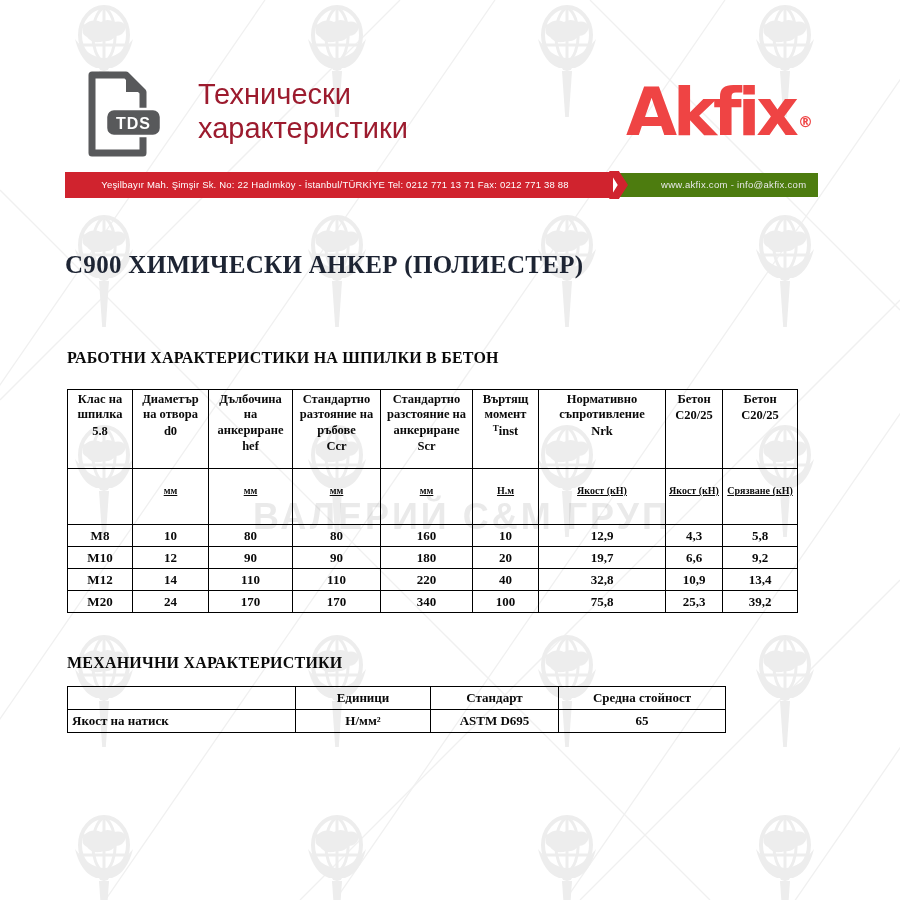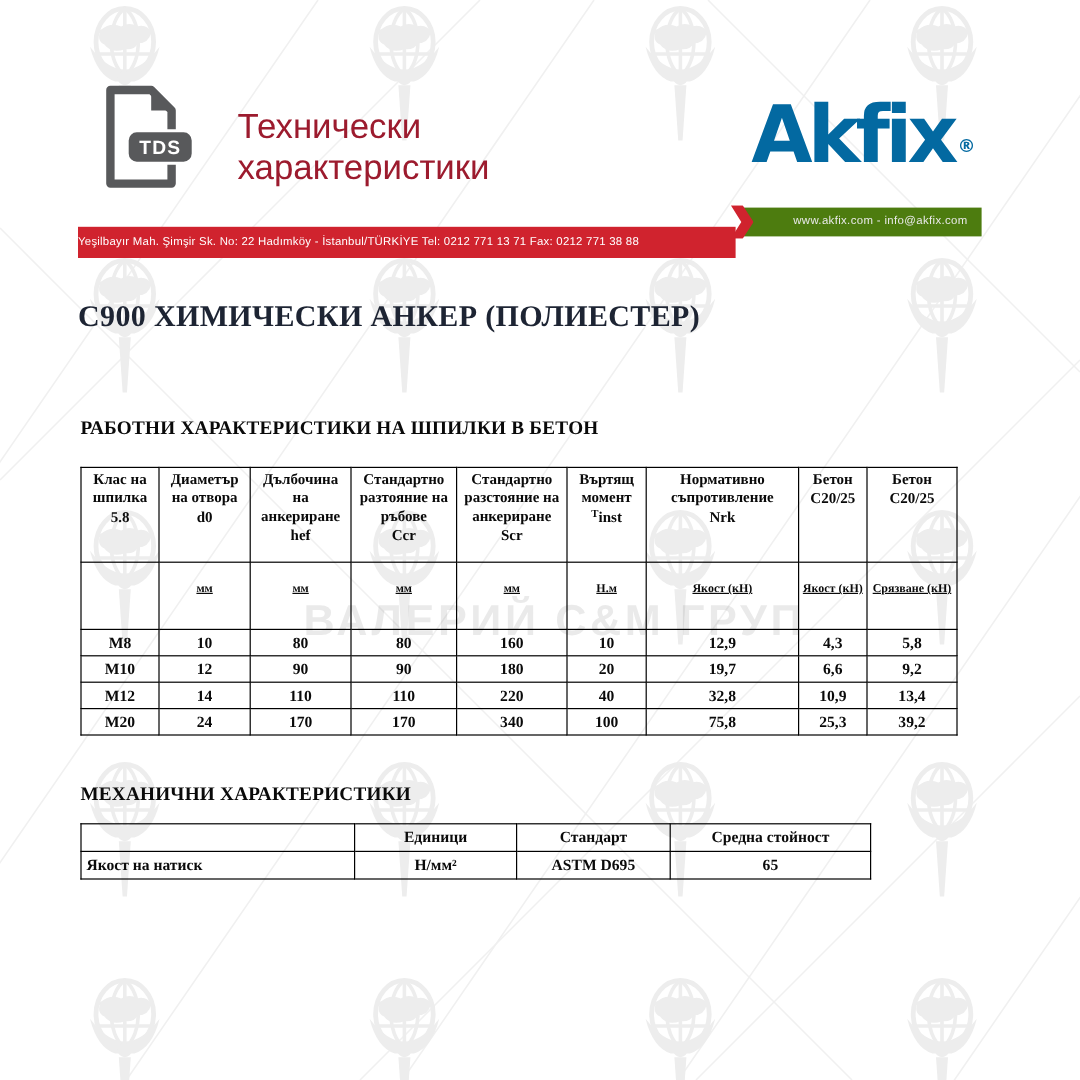--- a/index.html
+++ b/index.html
@@ -15,34 +15,33 @@
     font-family:"Liberation Sans", sans-serif;font-weight:bold;
     font-size:36px;letter-spacing:3px;color:rgba(90,90,90,0.13);white-space:nowrap;
   }
 
   
   .tds-icon{position:absolute;left:85px;top:68px;width:78px;height:92px;z-index:2;}
   .header-title{
     position:absolute;left:198px;top:78px;width:235px;z-index:2;
     font-family:"Liberation Sans", sans-serif;font-size:29px;line-height:1.16;
     color:#9c1b2e;
-    margin-top:12px;
   }
   .logo{
     position:absolute;left:626px;top:74px;z-index:2;
     font-family:"DejaVu Sans", sans-serif;font-weight:bold;font-size:66px;
-    letter-spacing:-4px;color:#0369a1;white-space:nowrap;
+    letter-spacing:-4px;color:#ef4444;white-space:nowrap;
   }
   .logo .reg{font-size:15px;letter-spacing:0;vertical-align:8px;margin-left:3px;}
 
   .banner-red{
     position:absolute;left:65px;top:172px;width:548px;height:26px;z-index:2;
     background:#d0232e;color:#ffffff;
     font-family:"Liberation Sans", sans-serif;font-size:9.5px;letter-spacing:0.2px;
-    line-height:26px;text-align:left;padding-right:8px;box-sizing:border-box;margin-top:17px;
+    line-height:26px;text-align:center;padding-right:8px;box-sizing:border-box;
   }
   .banner-gray{
     position:absolute;left:619px;top:173px;width:199px;height:24px;z-index:2;
     background:#4d7c0f;color:#e9e9e9;
     font-family:"Liberation Sans", sans-serif;font-size:9.5px;letter-spacing:0.3px;
     line-height:24px;padding-left:42px;box-sizing:border-box;
   }
   .banner-chevron{
     position:absolute;left:609px;top:171px;width:19px;height:28px;z-index:3;
     background:#d0232e;

